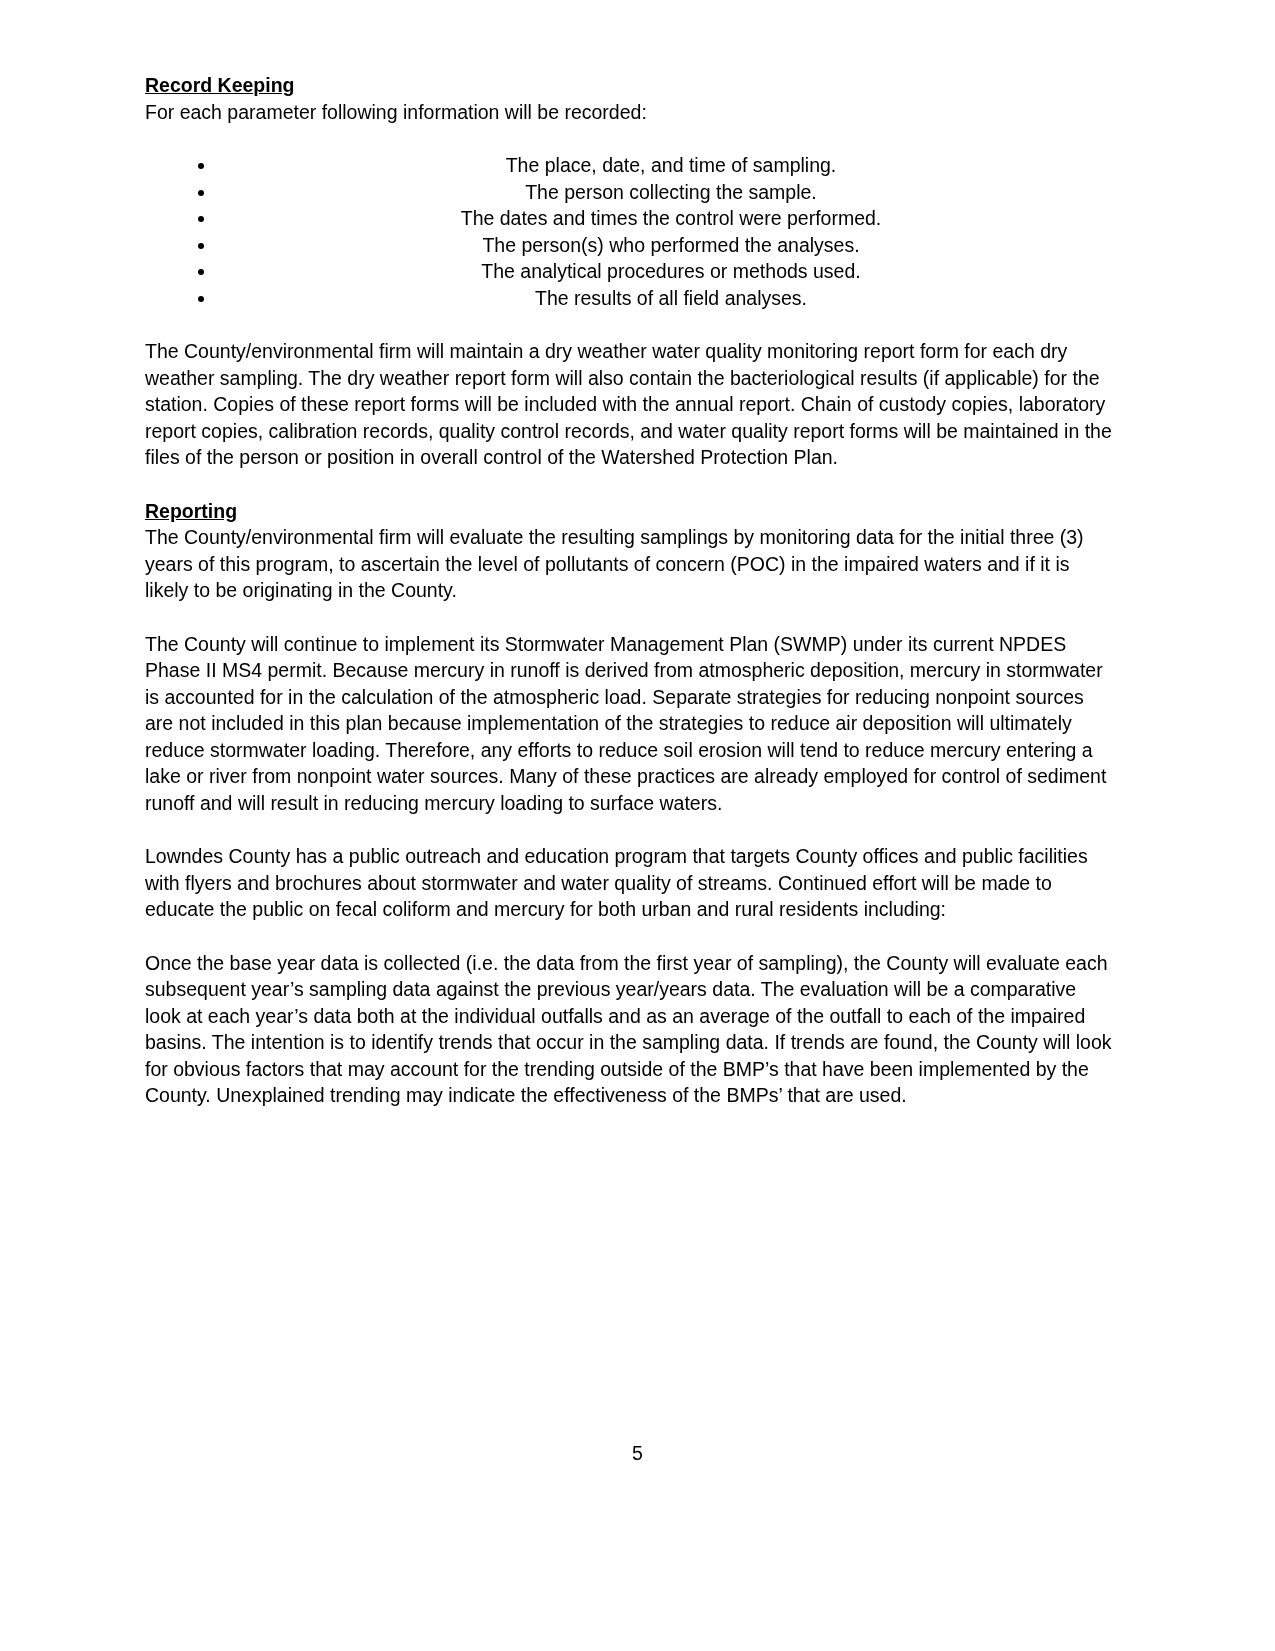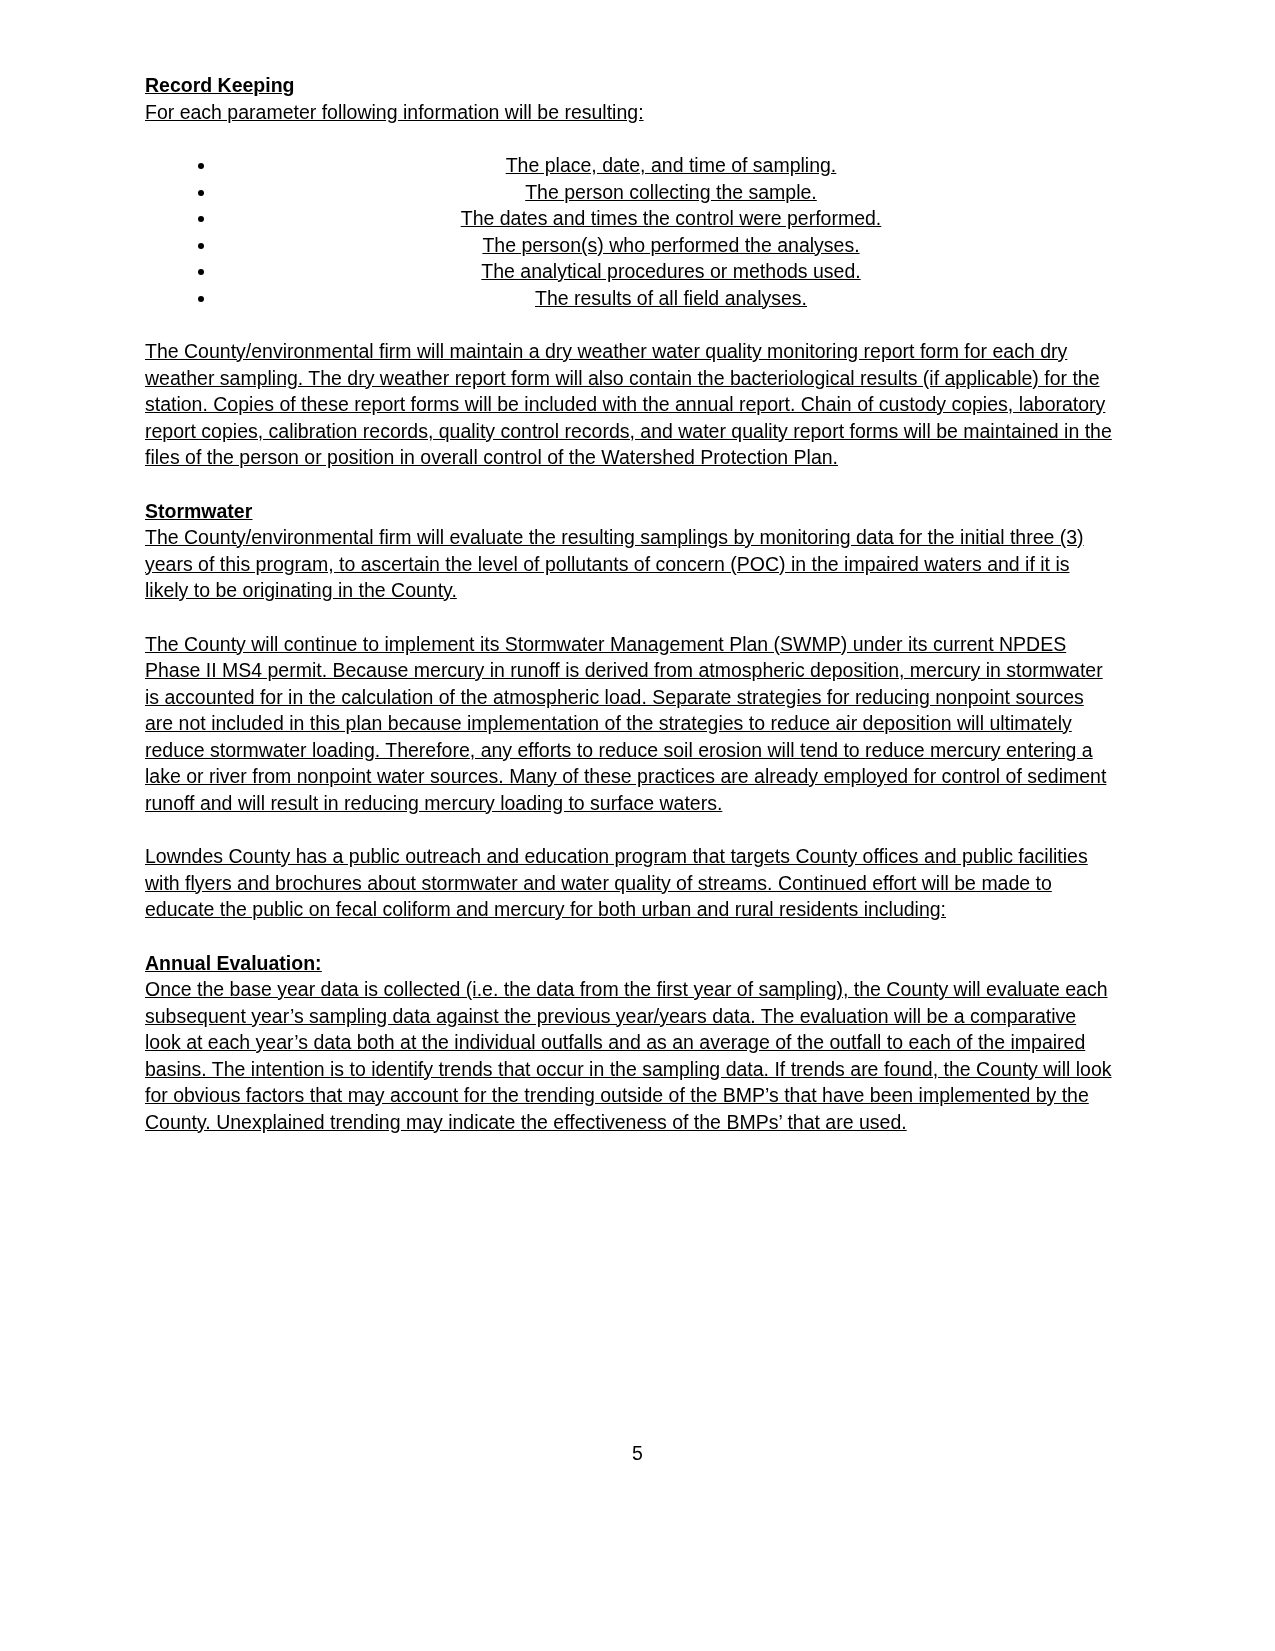--- a/index.html
+++ b/index.html
@@ -13,21 +13,20 @@
     position: relative;
     font-family: "Liberation Sans", "DejaVu Sans", sans-serif;
     color: #000000;
     -webkit-font-smoothing: antialiased;
   }
   .page {
     position: relative;
     width: 1275px;
     min-height: 1651px;
     box-sizing: border-box;
-    text-decoration: underline;
   }
   .content {
     box-sizing: border-box;
     padding: 72px 160px 0 145px;
     font-size: 19.5px;
     line-height: 26.5px;
   }
   .section {
     margin: 0 0 27px 0;
   }
@@ -63,42 +62,41 @@
     line-height: 26.5px;
   }
 </style>
 </head>
 <body>
 
 <div class="page">
   <div class="content" id="content">
       <div class="section">
         <h2>Record Keeping</h2>
-        <p>For each parameter following information will be resulting:</p>
+        <p>For each parameter following information will be recorded:</p>
         <ul>
           <li>The place, date, and time of sampling.</li>
           <li>The person collecting the sample.</li>
           <li>The dates and times the control were performed.</li>
           <li>The person(s) who performed the analyses.</li>
           <li>The analytical procedures or methods used.</li>
           <li>The results of all field analyses.</li>
         </ul>
         <p>The County/environmental firm will maintain a dry weather water quality monitoring report form for each dry weather sampling.  The dry weather report form will also contain the bacteriological results (if applicable) for the station.  Copies of these report forms will be included with the annual report.  Chain of custody copies, laboratory report copies, calibration records, quality control records, and water quality report forms will be maintained in the files of the person or position in overall control of the Watershed Protection Plan.</p>
       </div>
       <div class="section">
-        <h2>Stormwater</h2>
+        <h2>Reporting</h2>
         <p>The County/environmental firm will evaluate the resulting samplings by monitoring data for the initial three (3) years of this program, to ascertain the level of pollutants of concern (POC) in the impaired waters and if it is likely to be originating in the County.</p>
       </div>
       <div class="section">
         <p>The County will continue to implement its Stormwater Management Plan (SWMP) under its current NPDES Phase II MS4 permit.  Because mercury in runoff is derived from atmospheric deposition, mercury in stormwater is accounted for in the calculation of the atmospheric load.  Separate strategies for reducing nonpoint sources are not included in this plan because implementation of the strategies to reduce air deposition will ultimately reduce stormwater loading.  Therefore, any efforts to reduce soil erosion will tend to reduce mercury entering a lake or river from nonpoint water sources.  Many of these practices are already employed for control of sediment runoff and will result in reducing mercury loading to surface waters.</p>
       </div>
       <div class="section">
         <p>Lowndes County has a public outreach and education program that targets County offices and public facilities with flyers and brochures about stormwater and water quality of streams.  Continued effort will be made to educate the public on fecal coliform and mercury for both urban and rural residents including:</p>
       </div>
       <div class="section">
-        <h2>Annual Evaluation:</h2>
         <p>Once the base year data is collected (i.e. the data from the first year of sampling), the County will evaluate each subsequent year’s sampling data against the previous year/years data.  The evaluation will be a comparative look at each year’s data both at the individual outfalls and as an average of the outfall to each of the impaired basins.  The intention is to identify trends that occur in the sampling data.  If trends are found, the County will look for obvious factors that may account for the trending outside of the BMP’s that have been implemented by the County.  Unexplained trending may indicate the effectiveness of the BMPs’ that are used.</p>
       </div>
     </div>
   <div class="footer">
     <span>5</span>
   </div>
 </div>
 
 </body></html>

